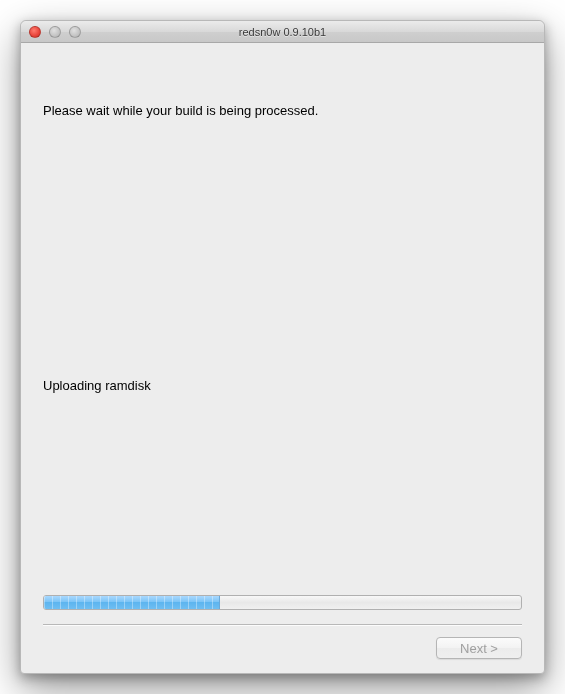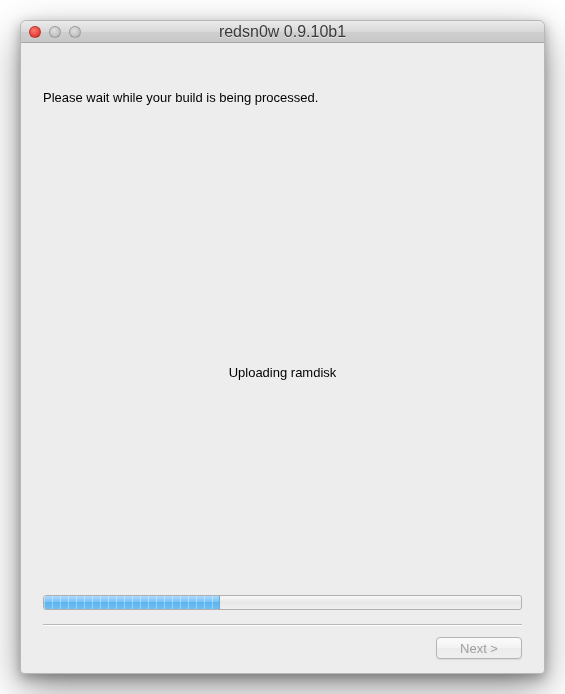--- a/index.html
+++ b/index.html
@@ -63,41 +63,40 @@
       background: radial-gradient(circle at 40% 35%, #e0e0e0 0%, #c4c4c4 60%, #b0b0b0 100%);
     }
     
     .traffic-light.zoom {
       background: radial-gradient(circle at 40% 35%, #e0e0e0 0%, #c4c4c4 60%, #b0b0b0 100%);
     }
     
     .window-title {
       flex: 1;
       text-align: center;
-      font-size: 16px;
+      font-size: 11px;
       color: #3a3a3a;
       text-shadow: 0 1px 0 rgba(255,255,255,0.5);
     }
     
     .content {
       flex: 1;
       padding: 20px 22px 14px 22px;
       display: flex;
       flex-direction: column;
       color: #000;
       font-size: 13px;
     }
     
     .instruction-text {
-      margin-top: 27px;
+      margin-top: 40px;
     }
     
     .status-text {
       margin-top: 260px;
-      text-align: center;
     }
     
     .progress-container {
       margin-top: auto;
       margin-bottom: 8px;
     }
     
     .progress-bar {
       width: 100%;
       height: 15px;

